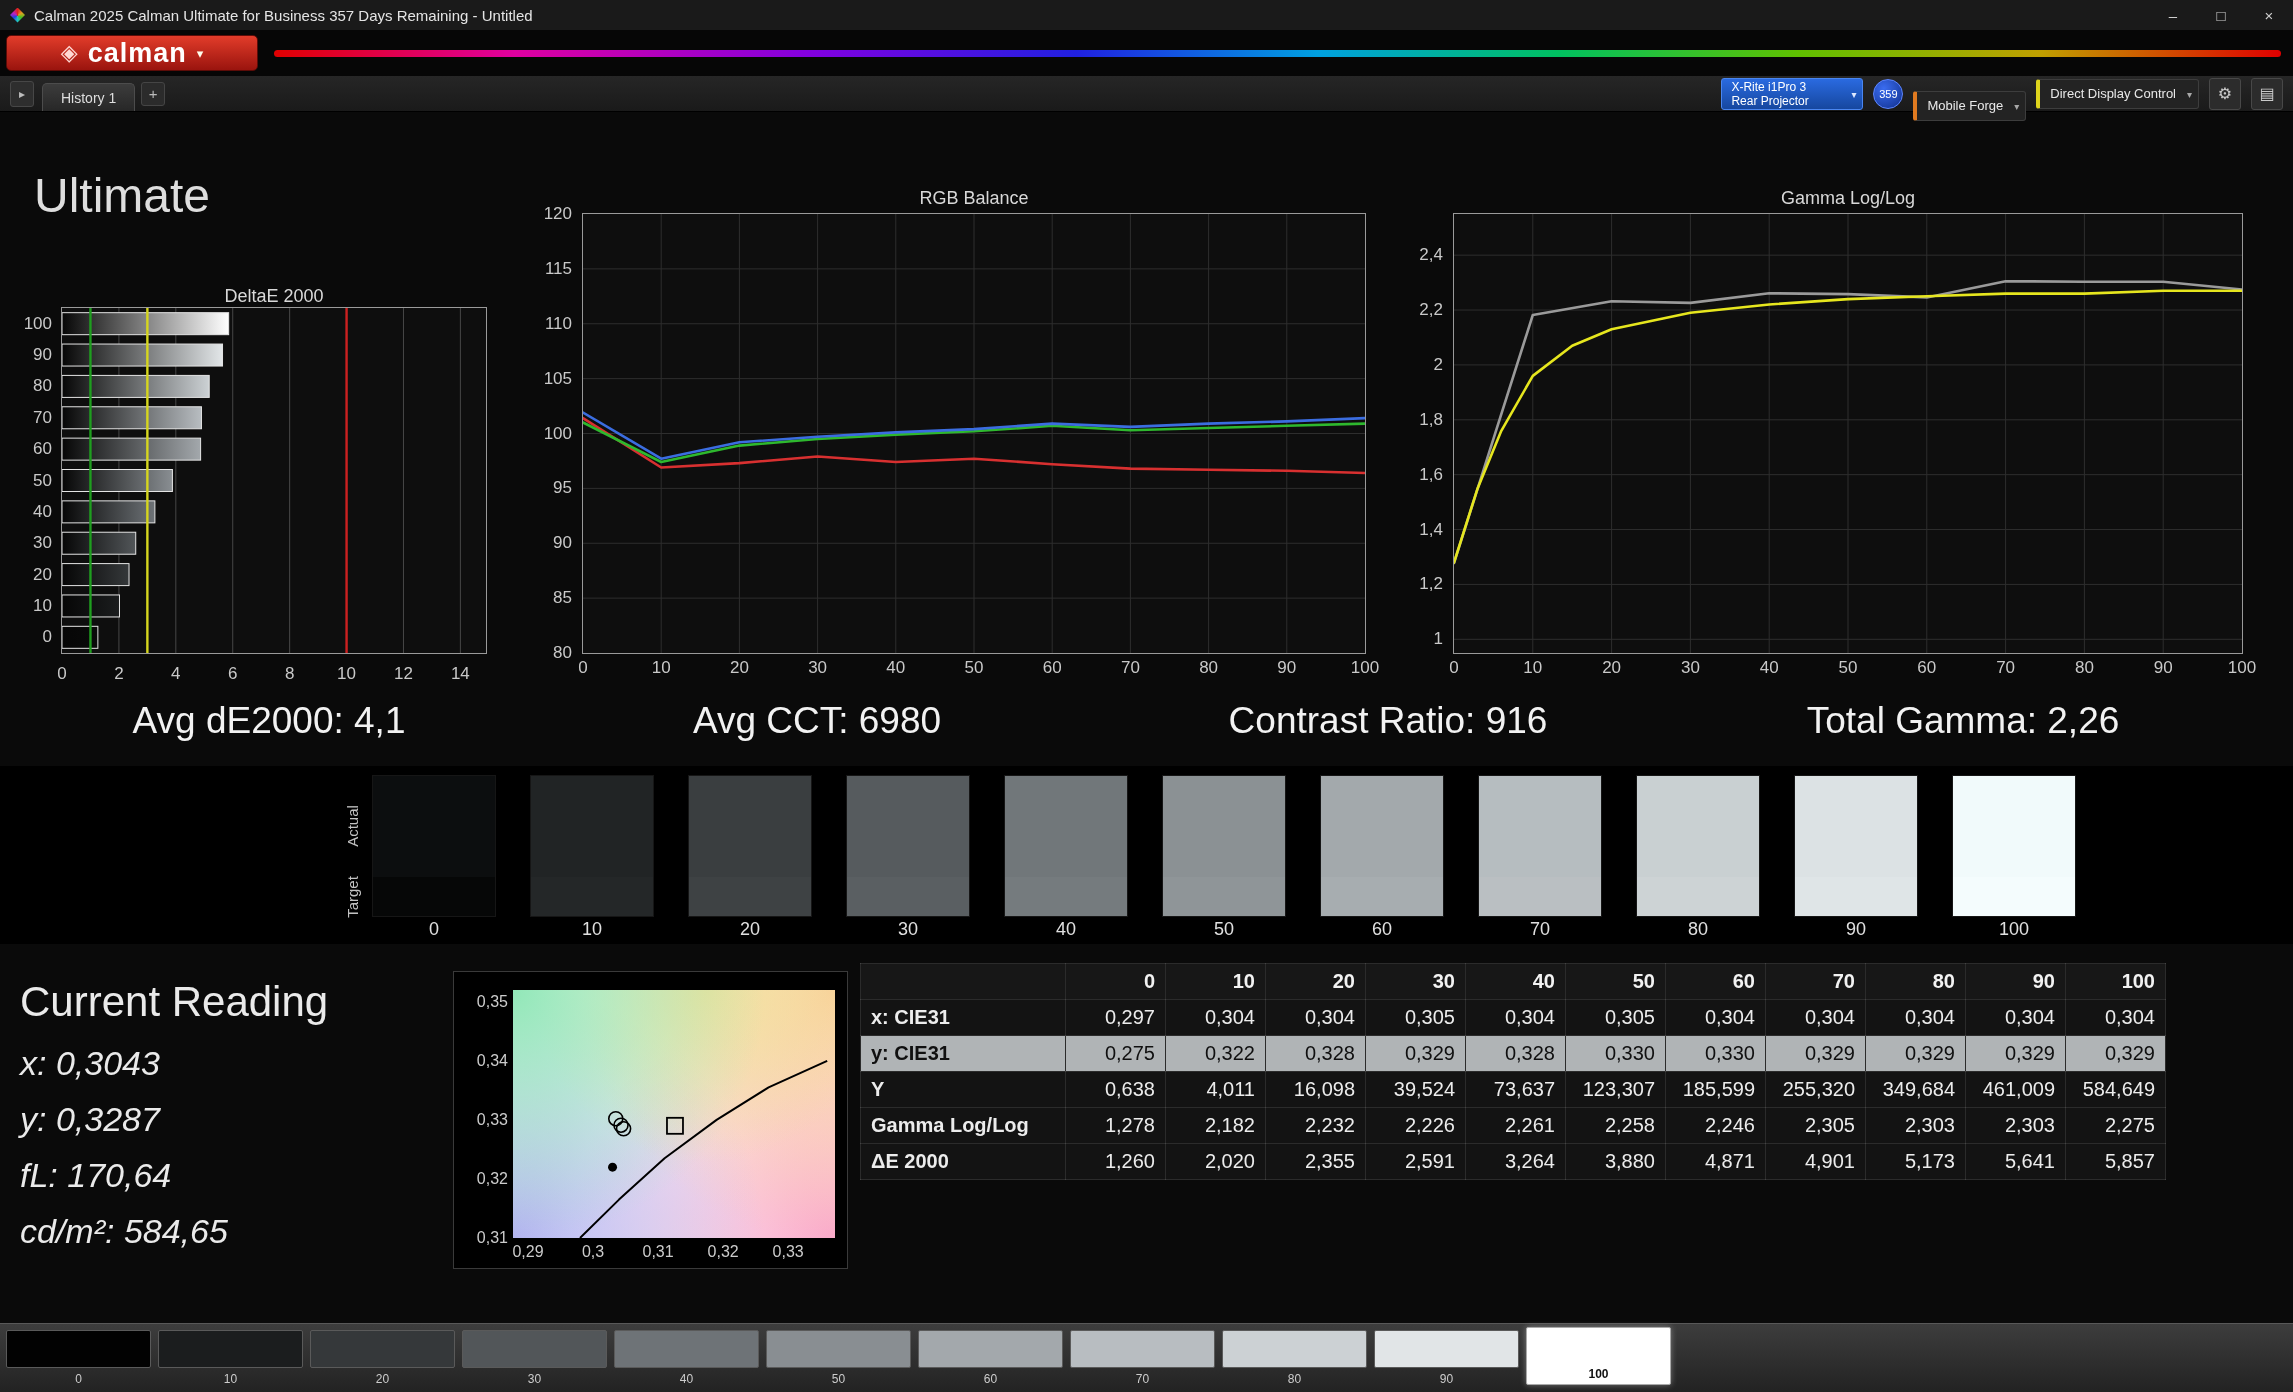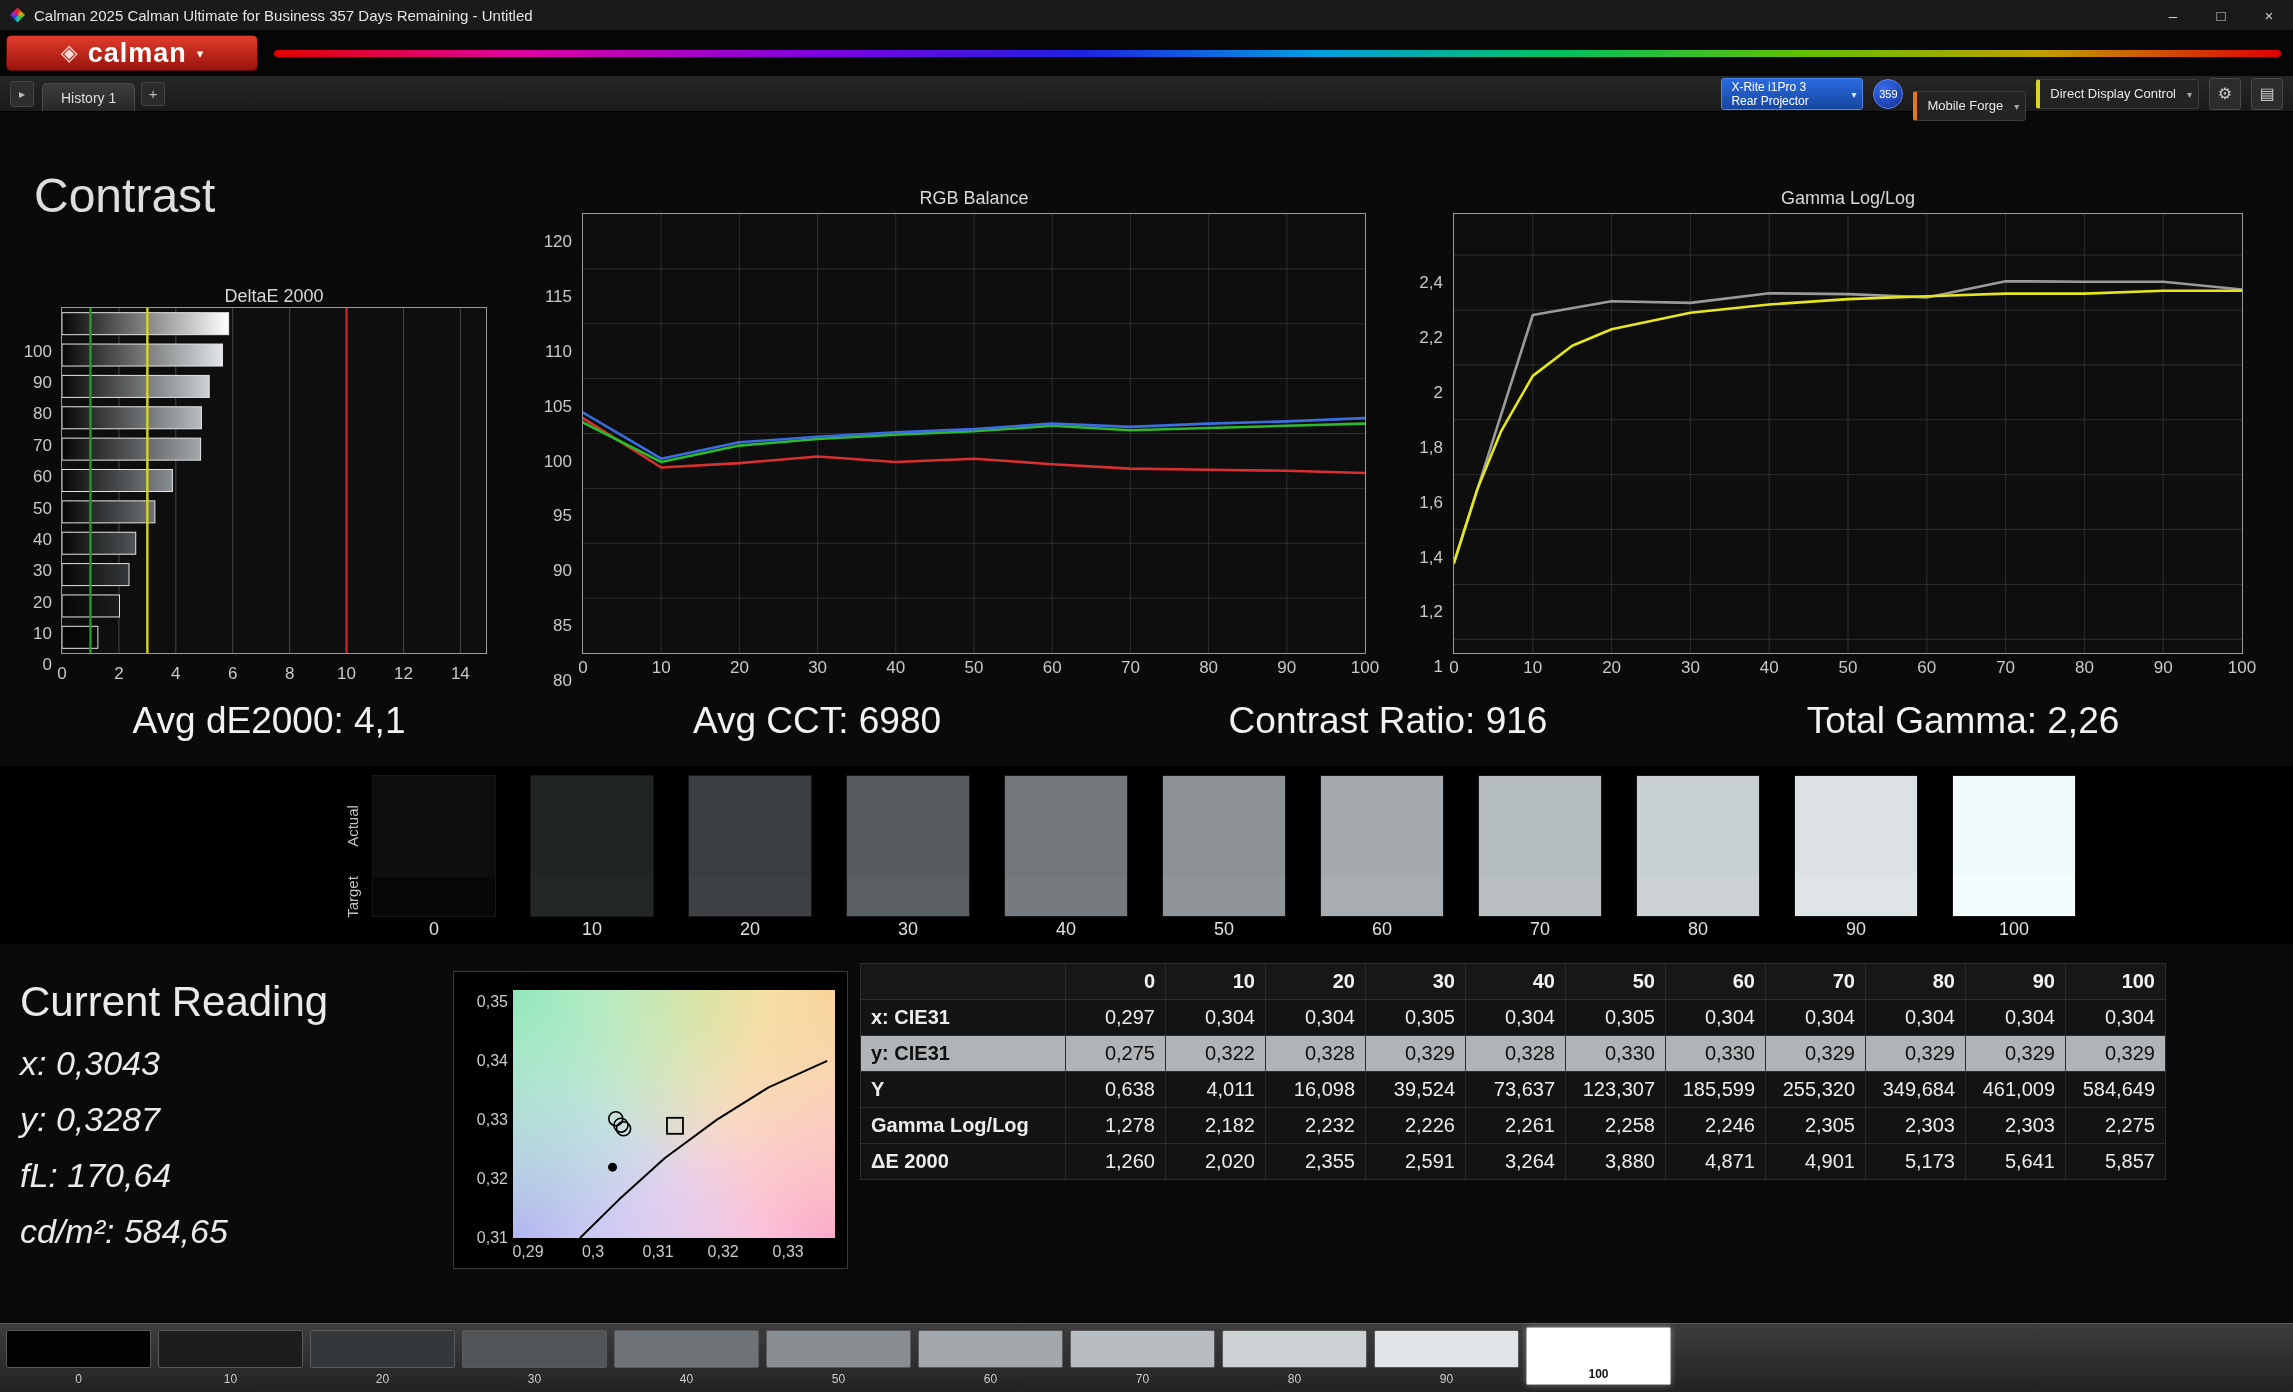--- a/index.html
+++ b/index.html
@@ -57,21 +57,21 @@
   .drop.orange{border-left:4px solid #e07a20;margin-top:24px;}
   .drop.yellow{border-left:4px solid #ded41c;}
   .tool-sq{width:30px;height:30px;background:#2c2c2c;border:1px solid #484848;border-radius:3px;
     color:#c9c9c9;font-size:16px;display:flex;align-items:center;justify-content:center;}
   
   .page-title{position:absolute;left:34px;top:168px;font-size:48px;color:#dedede;}
   .chart-title{position:absolute;font-size:18px;color:#d8d8d8;transform:translateX(-50%);white-space:nowrap;}
   .plot{position:absolute;background:#0e0e0e;border:1px solid #9a9a9a;box-sizing:border-box;}
   #chart-labels{position:absolute;inset:0;pointer-events:none;}
   .tick{position:absolute;font-size:17px;color:#c9c9c9;transform:translate(-50%,-50%);white-space:nowrap;}
-  .tick.end{transform:translate(-100%,-50%);margin-top:28px;}
+  .tick.end{transform:translate(-100%,-50%);}
   .summary-item{position:absolute;top:700px;font-size:37px;color:#f2f2f2;transform:translateX(-50%);white-space:nowrap;}
   
   #strip{position:absolute;left:0;top:766px;right:0;height:178px;background:#000;}
   .tile{position:absolute;top:9px;width:124px;height:142px;border:1px solid #161616;box-sizing:border-box;}
   .patch-actual{height:101px;}
   .patch-target{height:39px;}
   .tile-label{position:absolute;top:153px;width:124px;text-align:center;color:#e0e0e0;font-size:18px;}
   .rot-label{position:absolute;font-size:15px;color:#c2c2c2;transform:translate(-50%,-50%) rotate(-90deg);white-space:nowrap;}
   
   .cr-title{position:absolute;left:20px;top:978px;font-size:42px;color:#eaeaea;}
@@ -146,21 +146,21 @@
     </div>
     <div class="drop yellow">
       <span>Direct Display Control</span>
       <span class="drop-caret">▾</span>
     </div>
     <div class="tool-sq">⚙</div>
     <div class="tool-sq">▤</div>
   </div>
 </div>
 
-<div class="page-title">Contrast</div>
+<div class="page-title">Ultimate</div>
 <div class="chart-title" style="left:274px;top:286px;">DeltaE 2000</div>
 <div class="chart-title" style="left:974px;top:188px;">RGB Balance</div>
 <div class="chart-title" style="left:1848px;top:188px;">Gamma Log/Log</div>
 
 <div class="plot" id="deltae-plot" style="left:61px;top:307px;width:426px;height:347px;"><svg width="424" height="345">
       <line x1="56.91275167785235" y1="0" x2="56.91275167785235" y2="345" stroke="#474747" stroke-width="1"></line>
       <line x1="113.8255033557047" y1="0" x2="113.8255033557047" y2="345" stroke="#474747" stroke-width="1"></line>
       <line x1="170.73825503355704" y1="0" x2="170.73825503355704" y2="345" stroke="#474747" stroke-width="1"></line>
       <line x1="227.6510067114094" y1="0" x2="227.6510067114094" y2="345" stroke="#474747" stroke-width="1"></line>
       <line x1="284.56375838926175" y1="0" x2="284.56375838926175" y2="345" stroke="#474747" stroke-width="1"></line>

